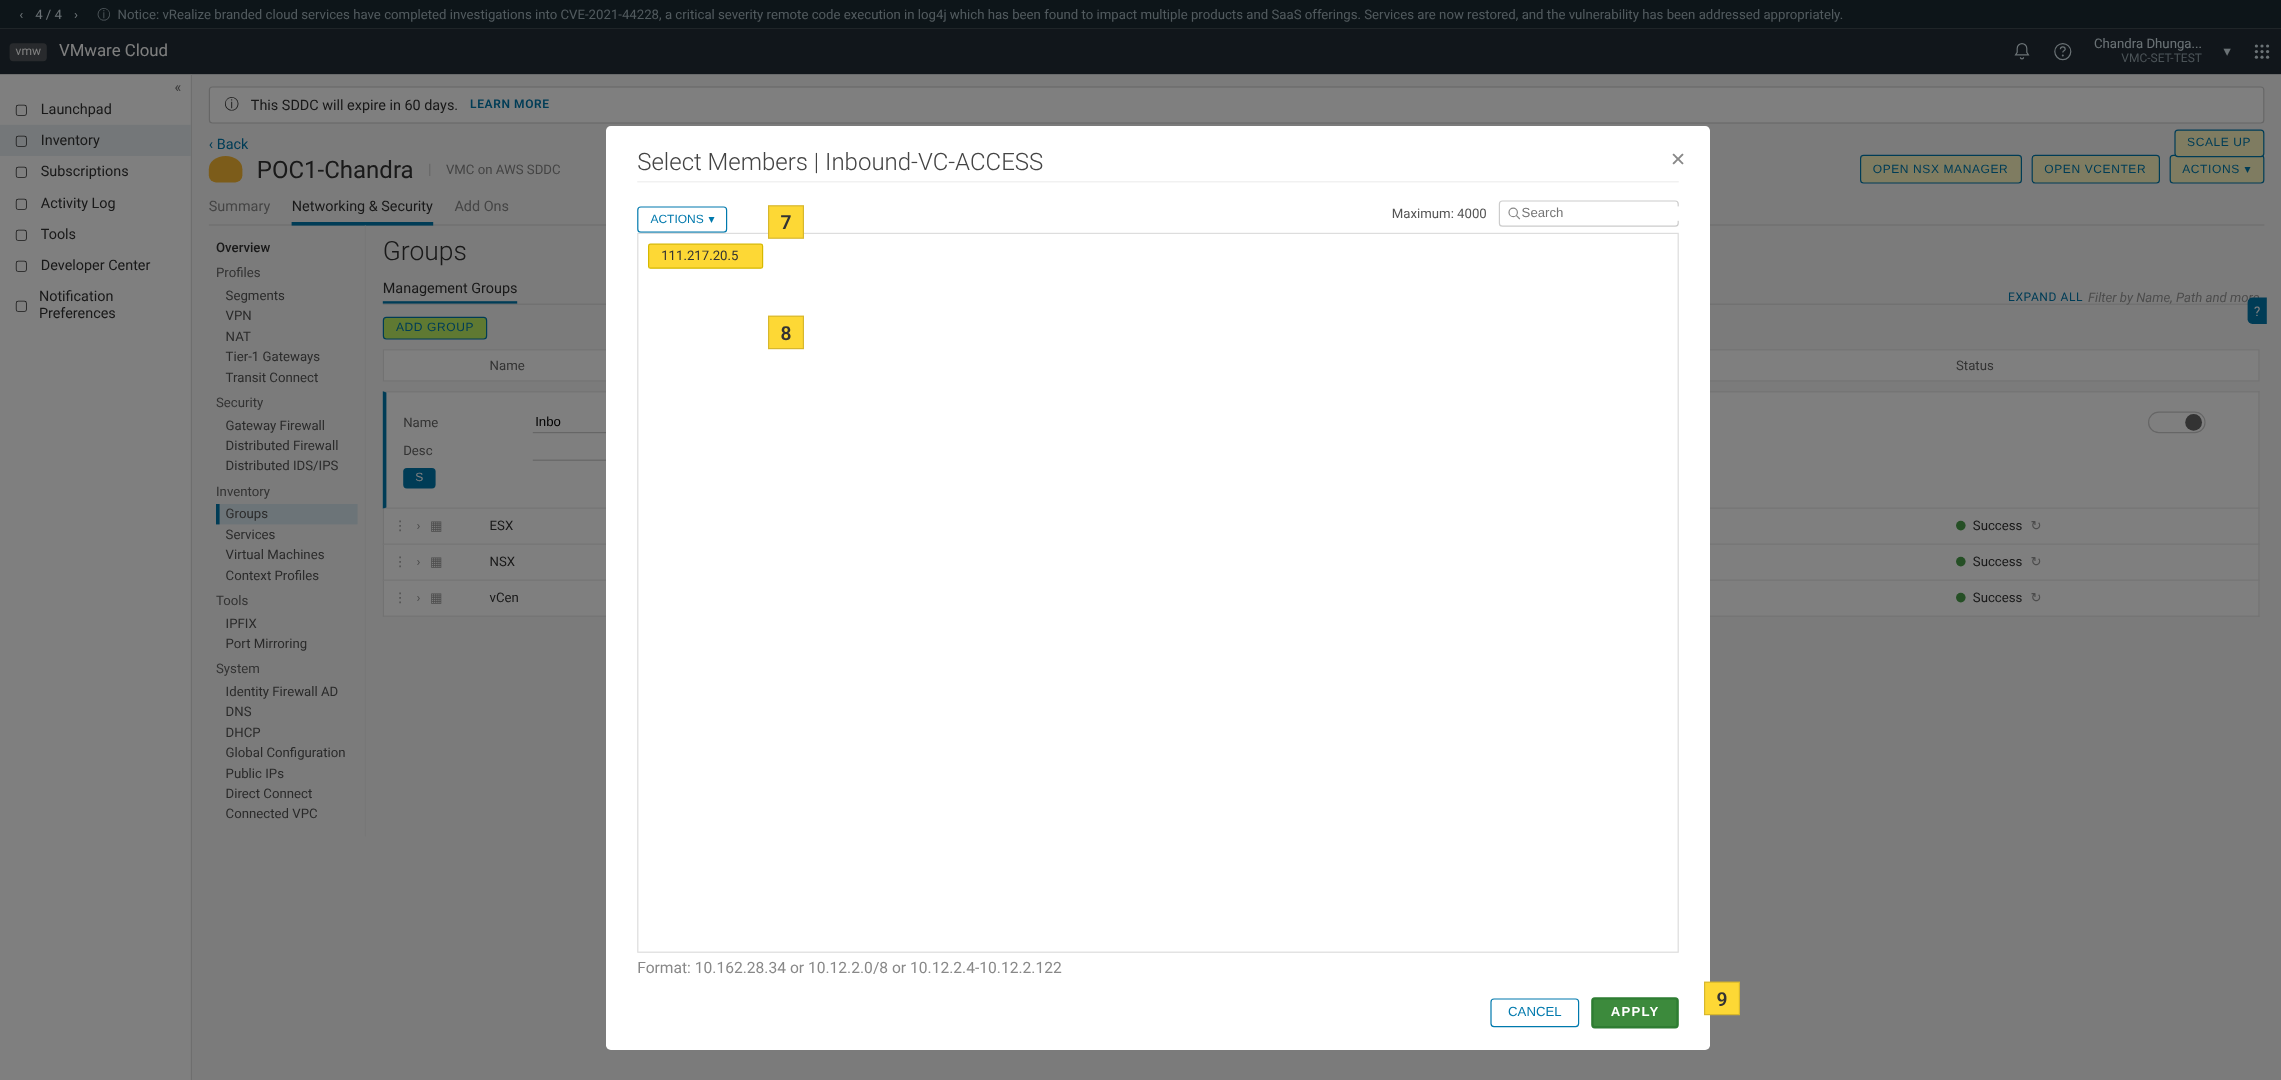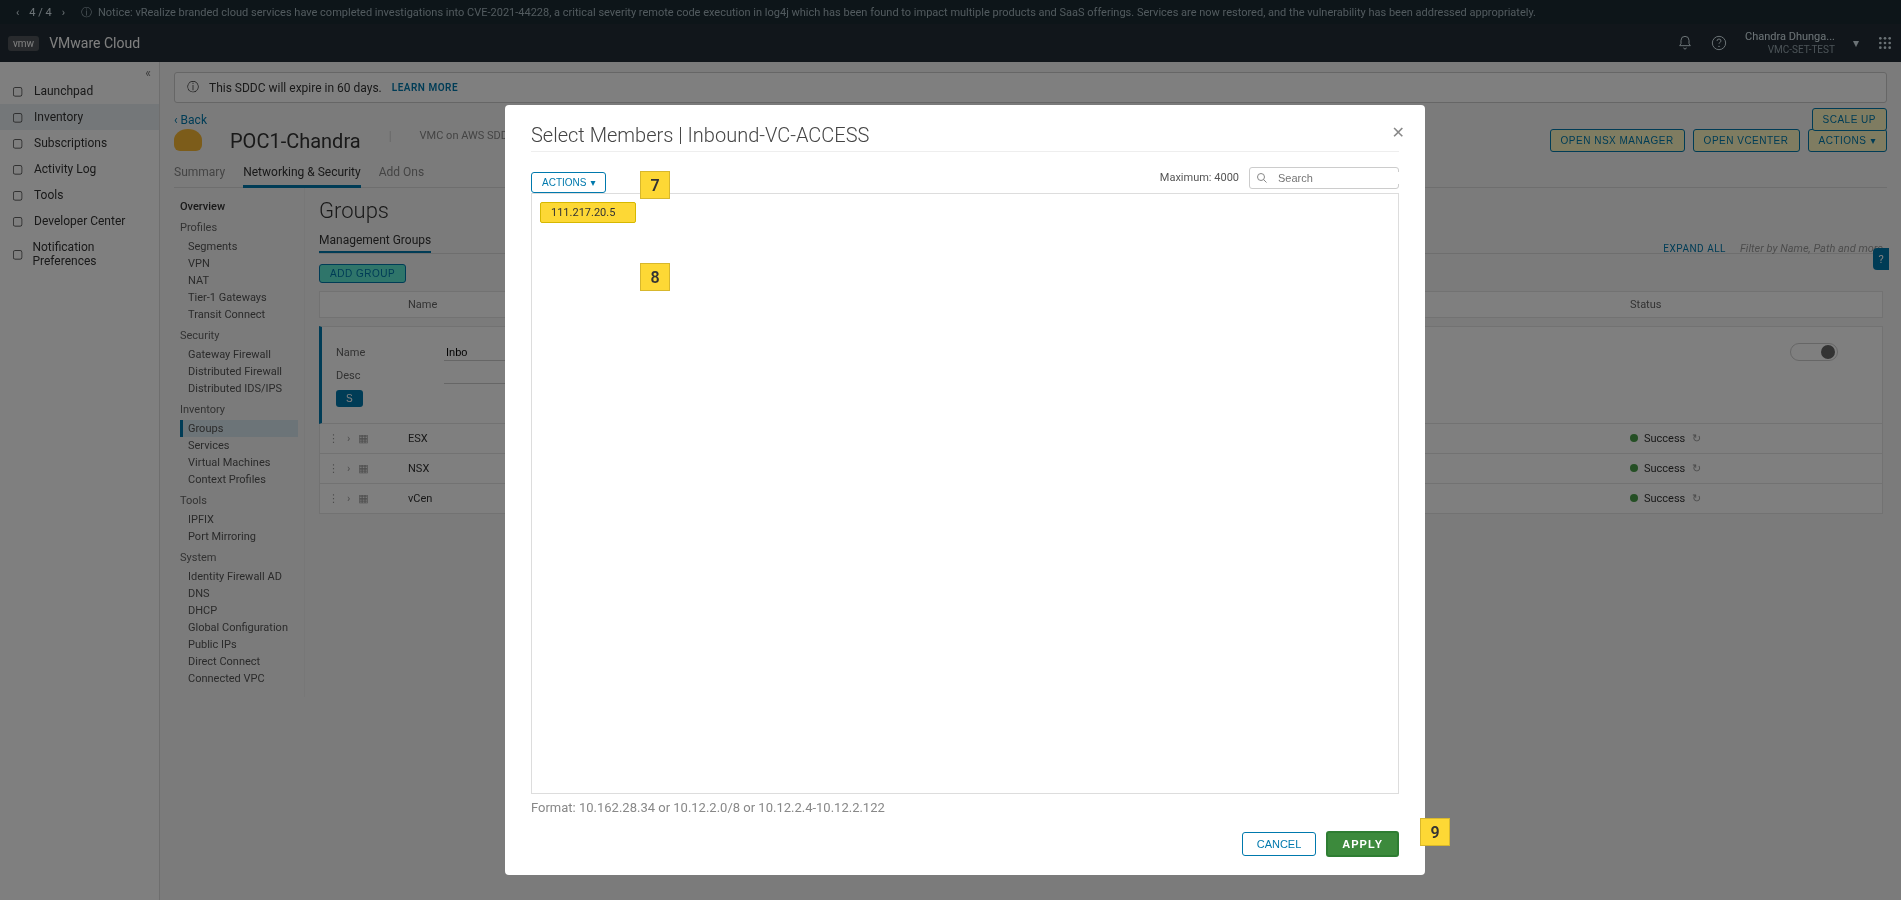--- a/index.html
+++ b/index.html
@@ -24,43 +24,43 @@
 
 .main { flex: 1; padding: 10px 14px; background: #f7f7f7; overflow: hidden; }
 .expire-banner { border: 1px solid #ccc; border-radius: 3px; padding: 6px 12px; display: flex; align-items: center; gap: 10px; margin-bottom: 10px; background: #fff; }
 .learn-more { color: #0079ad; font-size: 10px; letter-spacing: 0.5px; font-weight: 600; }
 
 .topline { display: flex; align-items: center; justify-content: space-between; margin-bottom: 2px; }
 .back-link { color: #0079ad; font-size: 12px; }
 .action-btns { display: flex; gap: 8px; }
 .btn-outline { border: 1px solid #0079ad; color: #0079ad; background: #fef9c3; padding: 5px 10px; font-size: 10px; letter-spacing: 0.5px; border-radius: 3px; display: flex; align-items: center; gap: 4px; }
 
-.sddc-title-row { display: flex; gap: 28px; margin-bottom: 6px; }
+.sddc-title-row { display: flex; align-items: center; gap: 12px; margin-bottom: 6px; }
 .cloud-icon { width: 28px; height: 22px; background: #f9b934; border-radius: 50% 50% 6px 6px; position: relative; display: inline-block; }
 .sddc-title { font-size: 20px; font-weight: 400; color: #333; }
 .divider { color: #ccc; }
 .sddc-meta { color: #888; font-size: 11px; }
 
 .tabs { display: flex; gap: 18px; border-bottom: 1px solid #ddd; margin-bottom: 0; }
 .tab { padding: 6px 0; font-size: 12px; color: #888; }
 .tab.active { color: #333; border-bottom: 3px solid #0079ad; margin-bottom: -1px; }
 
 .content-row { display: flex; }
 .side-tree { width: 130px; padding: 10px 6px; font-size: 11px; }
 .tree-heading { color: #666; margin: 6px 0 4px; }
 .tree-item { color: #555; padding: 2px 0 2px 8px; }
 .tree-item.active { background: #d9e8f0; border-left: 3px solid #0079ad; padding-left: 5px; }
 
 .content-main { flex: 1; border-left: 1px solid #eee; padding: 10px 4px 10px 14px; position: relative; }
 .groups-title { font-size: 22px; font-weight: 300; margin-bottom: 6px; }
 .subtabs { display: flex; gap: 14px; border-bottom: 1px solid #ddd; margin-bottom: 10px; font-size: 12px; }
 .subtab { padding: 4px 0; }
 .subtab.active { border-bottom: 2px solid #0079ad; }
-.add-group-btn { border: 1px solid #0079ad; color: #0079ad; padding: 3px 10px; font-size: 10px; letter-spacing: 0.5px; border-radius: 3px; background: #5eead4; text-align: right; }
-.right-meta { float: right; display: flex; align-items: center; gap: 14px; color: #999; font-size: 11px; margin-top: -22px; }
+.add-group-btn { border: 1px solid #0079ad; color: #0079ad; padding: 3px 10px; font-size: 10px; letter-spacing: 0.5px; border-radius: 3px; background: #bef264; text-align: right; }
+.right-meta { float: right; display: flex; align-items: center; gap: 4px; color: #999; font-size: 11px; margin-top: -22px; }
 .expand-all { color: #0079ad; font-size: 10px; letter-spacing: 0.5px; }
 
 .grid-head { display: flex; border: 1px solid #e5e5e5; background: #fff; font-size: 11px; color: #666; margin-top: 8px; }
 .grid-head > div { padding: 6px 8px; }
 .col-actions { width: 80px; }
 .col-name { flex: 1; }
 .col-status { width: 260px; }
 
 .grid-row { display: flex; border: 1px solid #e5e5e5; border-top: none; background: #fff; align-items: center; min-height: 30px; }
 .grid-row > div { padding: 5px 8px; font-size: 11px; }
@@ -80,21 +80,21 @@
 
 
 .overlay { position: absolute; top: 0; left: 0; width: 100%; height: 100%; background: rgba(0,0,0,0.5); }
 .modal { position: absolute; left: 505px; top: 105px; width: 920px; height: 770px; background: #fff; border-radius: 4px; padding: 18px 26px; display: flex; flex-direction: column; }
 .modal-title { font-size: 20px; font-weight: 300; color: #444; }
 .modal-close { position: absolute; right: 20px; top: 18px; font-size: 16px; color: #888; cursor: pointer; }
 .ip-tab { display:inline-block; font-size: 11px; padding: 4px 8px; border-bottom: 2px solid #fdd835; background: #fdd835; margin-top: 10px; position: relative; }
 .modal-divider { border-bottom: 1px solid #eee; margin-top: 4px; }
 .actions-dd { border: 1px solid #0079ad; color: #0079ad; padding: 4px 10px; font-size: 10px; border-radius: 3px; background: #fff; display: inline-flex; align-items: center; gap: 4px; margin-top: 10px; }
 .modal-topbar { display: flex; justify-content: space-between; align-items: center; margin-top: 10px; }
-.search-box { border: 1px solid #ccc; border-radius: 3px; display: flex; align-items: center; padding: 2px 6px; width: 150px; height: 22px; gap: 10px; }
+.search-box { border: 1px solid #ccc; border-radius: 3px; display: flex; align-items: center; padding: 2px 6px; width: 150px; height: 22px; }
 .search-box input { border: none; outline: none; font-size: 11px; flex: 1; }
 .members-box { border: 1px solid #ddd; flex: 1; margin-top: 0; padding: 8px; }
 .ip-chip { display: inline-block; background: #fdd835; border: 1px solid #d6b800; padding: 3px 20px 3px 10px; font-size: 11px; border-radius: 2px; }
 .format-hint { font-size: 13px; color: #888; margin-top: 6px; }
 .modal-footer { display: flex; justify-content: flex-end; gap: 10px; margin-top: 16px; align-items: center; }
 .btn-cancel { border: 1px solid #0079ad; color: #0079ad; background: #fff; padding: 5px 14px; font-size: 11px; border-radius: 3px; }
 .btn-apply { border: 2px solid #2e7d32; background: #3c8a3c; color: #fff; padding: 5px 14px; font-size: 11px; border-radius: 3px; letter-spacing: 1px; font-weight: 600; }
 
 .callout { position: absolute; width: 30px; height: 28px; background: #fdd835; color: #333; display: flex; align-items: center; justify-content: center; font-size: 16px; font-weight: 600; border: 1px solid rgba(0,0,0,0.15); }
 

